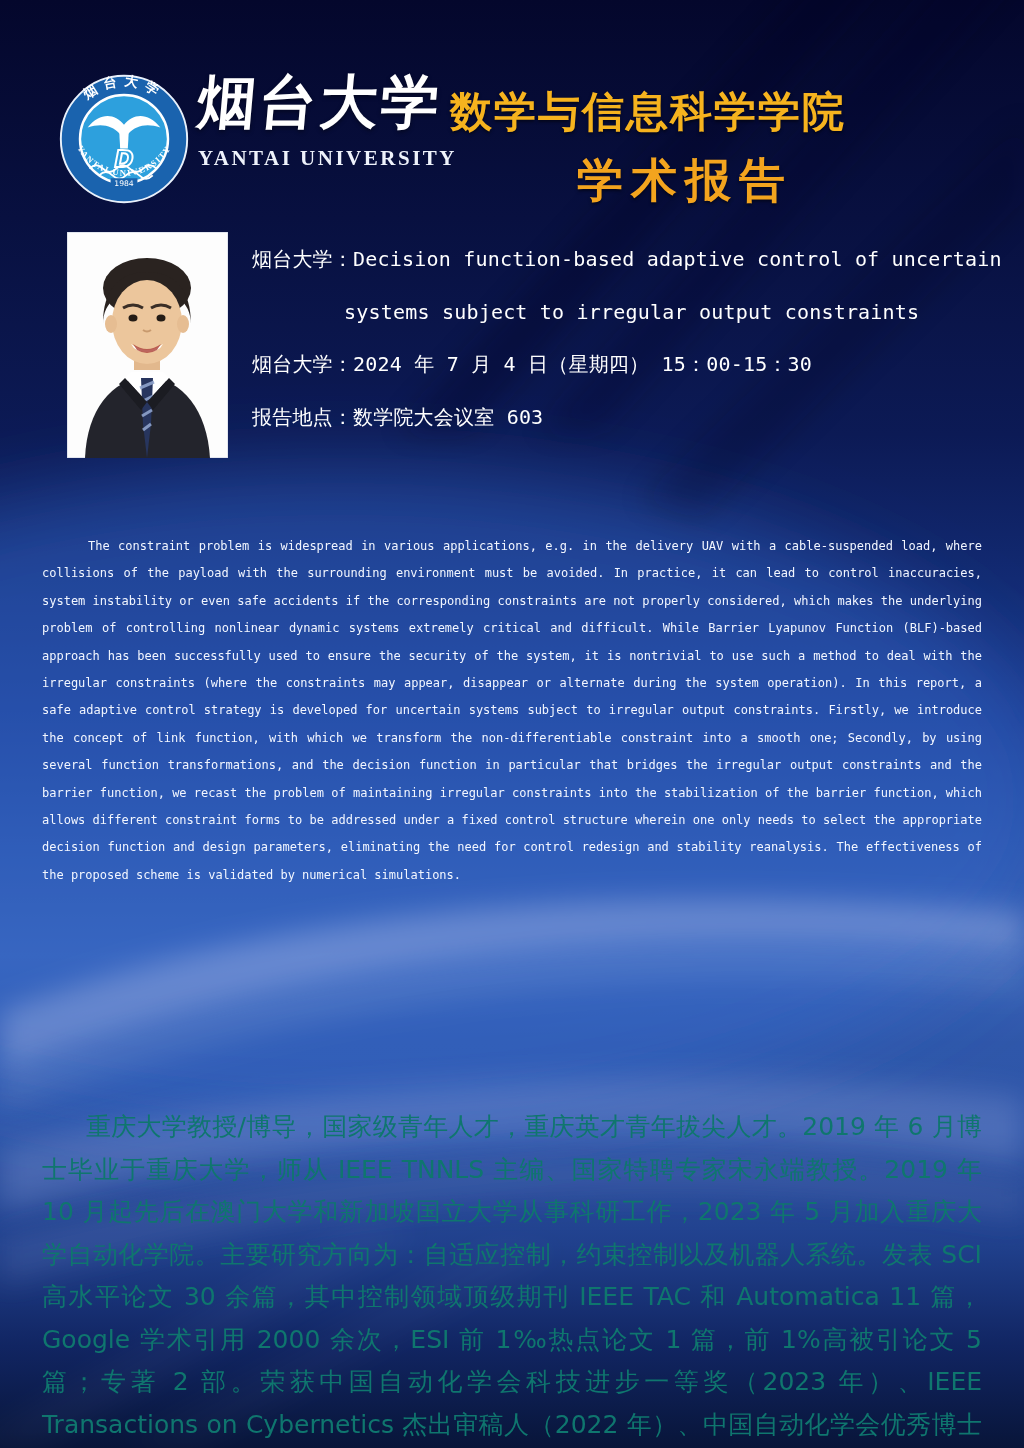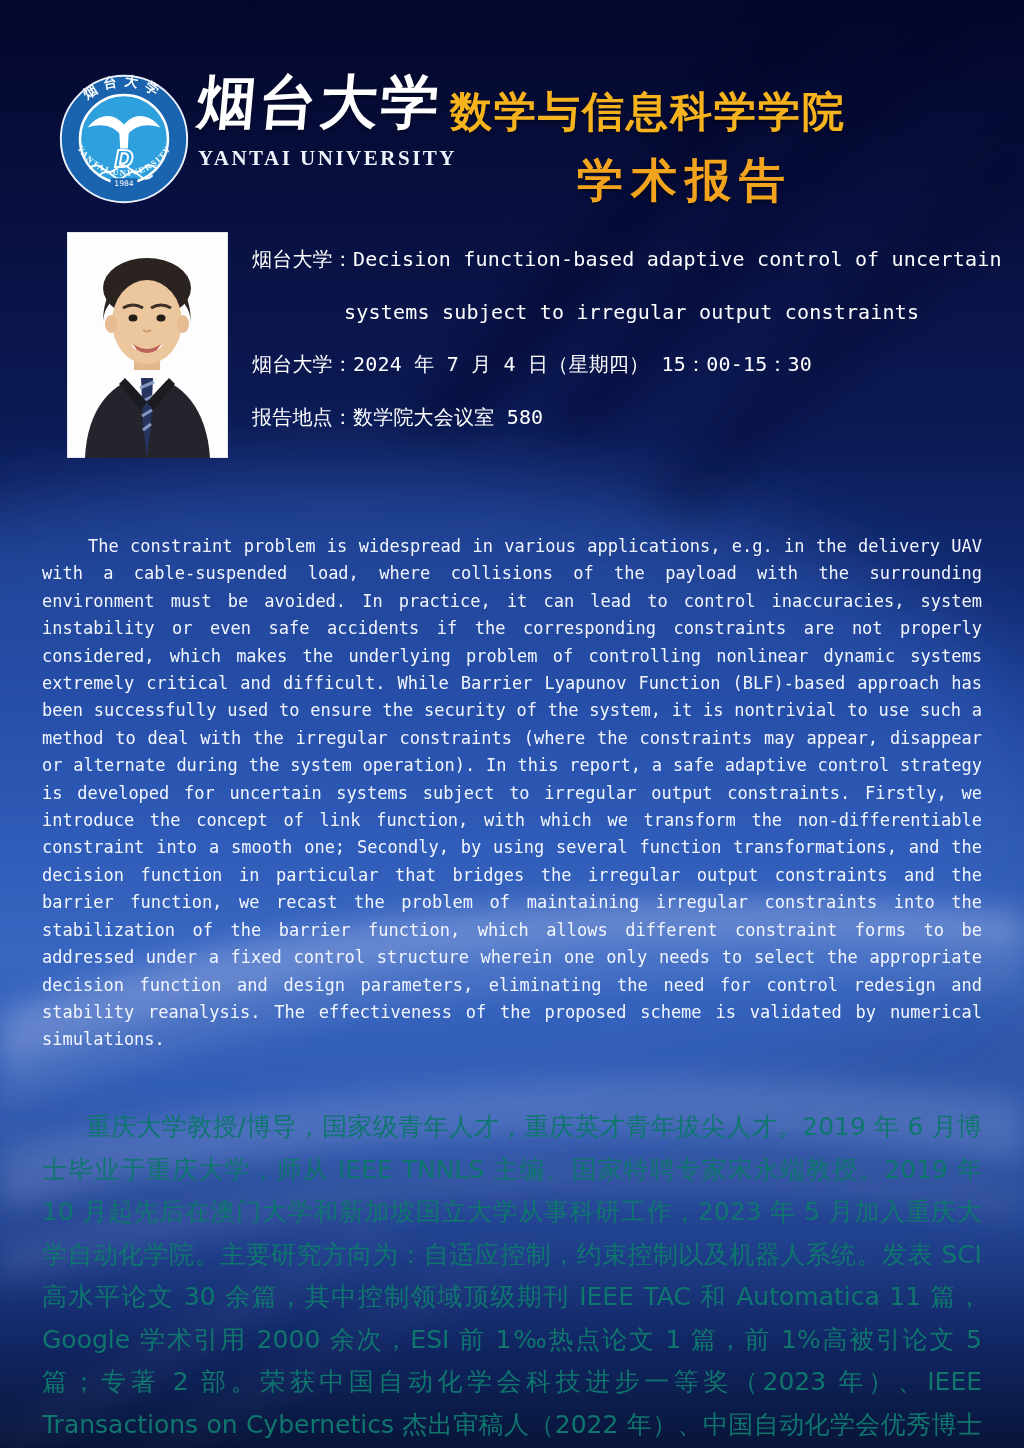--- a/index.html
+++ b/index.html
@@ -28,21 +28,21 @@
         font-family:"DejaVu Sans Mono","DejaVu Sans",monospace;}
   .info-row{line-height:52.5px;white-space:nowrap;letter-spacing:.2px;}
   .info-row .cont{padding-left:92px;}
   .lbl{font-family:"DejaVu Sans",sans-serif;}
 
   
   .sec-head{position:absolute;font-size:34px;font-weight:800;color:#dc7728;letter-spacing:2px;
             text-shadow:0 2px 3px rgba(0,0,0,.45);}
   .abstract-head{left:55px;top:478px;}
   .abstract-body{position:absolute;left:42px;top:533px;width:940px;
-            font-family:"DejaVu Sans Mono",monospace;font-size:17px;line-height:27.4px;
+            font-family:"DejaVu Sans Mono",monospace;font-size:12px;line-height:27.4px;
             color:#f2f6ff;text-align:justify;text-indent:46px;letter-spacing:0;}
   .bio-head{left:55px;top:1055px;}
   .bio-body{position:absolute;left:42px;top:1106px;width:940px;font-size:25px;
             line-height:42.5px;color:#0f766e;text-align:justify;text-indent:44px;}
 </style>
 </head>
 <body>
 
 <div class="page">
 
@@ -154,20 +154,20 @@
       </g>
       <path d="M58,146 L80,170 L74,178 L52,152 Z" fill="#1b1c22"></path>
       <path d="M102,146 L80,170 L86,178 L108,152 Z" fill="#1b1c22"></path>
     </g>
   </svg>
 
   <div class="info">
     <div class="info-row"><span class="lbl">烟台大学：</span><span>Decision function-based adaptive control of uncertain</span></div>
     <div class="info-row"><span class="cont">systems subject to irregular output constraints</span></div>
     <div class="info-row"><span class="lbl">烟台大学：</span><span>2024 年 7 月 4 日（星期四） 15：00-15：30</span></div>
-    <div class="info-row"><span class="lbl">报告地点：</span><span>数学院大会议室 580</span></div>
+    <div class="info-row"><span class="lbl">报告地点：</span><span>数学院大会议室 603</span></div>
   </div>
 
   <div class="abstract-body">The constraint problem is widespread in various applications, e.g. in the delivery UAV with a cable-suspended load, where collisions of the payload with the surrounding environment must be avoided. In practice, it can lead to control inaccuracies, system instability or even safe accidents if the corresponding constraints are not properly considered, which makes the underlying problem of controlling nonlinear dynamic systems extremely critical and difficult. While Barrier Lyapunov Function (BLF)-based approach has been successfully used to ensure the security of the system, it is nontrivial to use such a method to deal with the irregular constraints (where the constraints may appear, disappear or alternate during the system operation). In this report, a safe adaptive control strategy is developed for uncertain systems subject to irregular output constraints. Firstly, we introduce the concept of link function, with which we transform the non-differentiable constraint into a smooth one; Secondly, by using several function transformations, and the decision function in particular that bridges the irregular output constraints and the barrier function, we recast the problem of maintaining irregular constraints into the stabilization of the barrier function, which allows different constraint forms to be addressed under a fixed control structure wherein one only needs to select the appropriate decision function and design parameters, eliminating the need for control redesign and stability reanalysis. The effectiveness of the proposed scheme is validated by numerical simulations.</div>
 
   <div class="bio-body">重庆大学教授/博导，国家级青年人才，重庆英才青年拔尖人才。2019 年 6 月博士毕业于重庆大学，师从 IEEE TNNLS 主编、国家特聘专家宋永端教授。2019 年 10 月起先后在澳门大学和新加坡国立大学从事科研工作，2023 年 5 月加入重庆大学自动化学院。主要研究方向为：自适应控制，约束控制以及机器人系统。发表 SCI 高水平论文 30 余篇，其中控制领域顶级期刊 IEEE TAC 和 Automatica 11 篇，Google 学术引用 2000 余次，ESI 前 1‰热点论文 1 篇，前 1%高被引论文 5 篇；专著 2 部。荣获中国自动化学会科技进步一等奖（2023 年）、IEEE Transactions on Cybernetics 杰出审稿人（2022 年）、中国自动化学会优秀博士学位论文提名奖（2020 年）以及重庆市优秀博士学位论文奖（2020 年）。</div>
 
 </div>
 
 </body></html>

